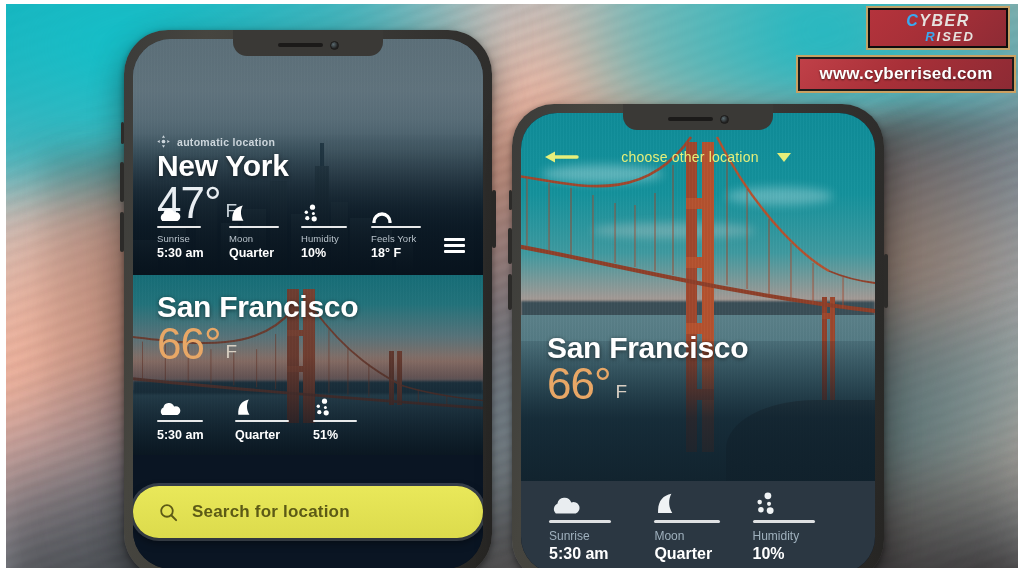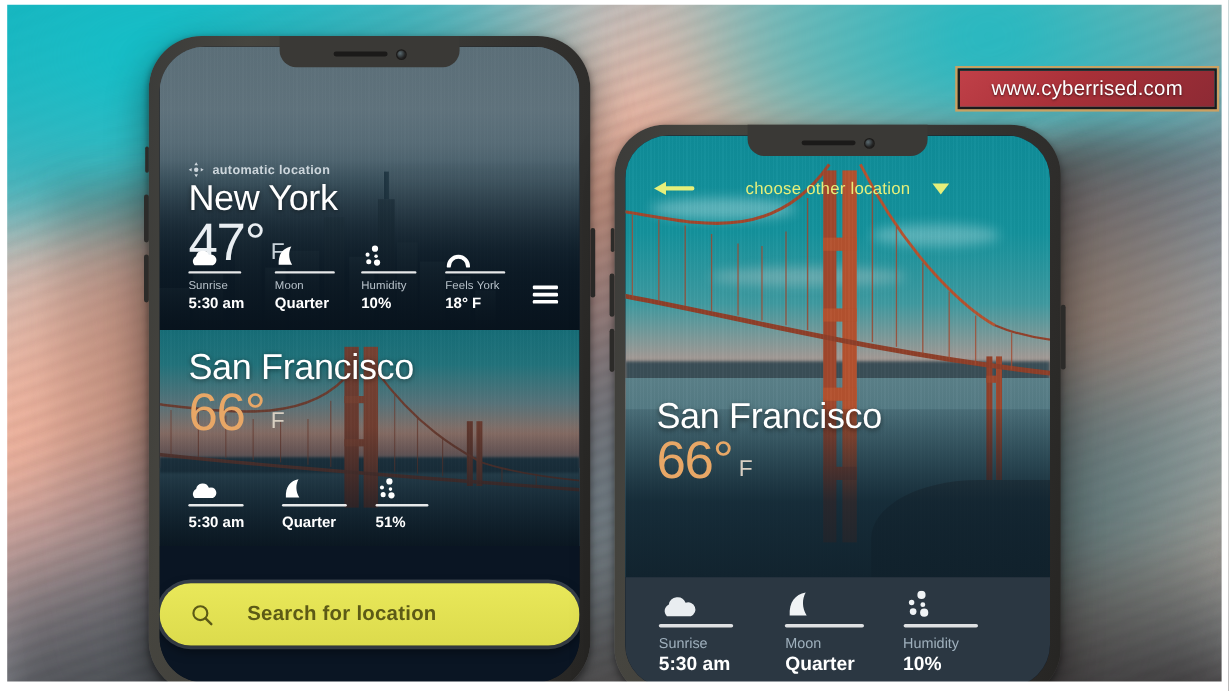--- a/index.html
+++ b/index.html
@@ -150,29 +150,29 @@
   .sf-card{ position:relative; height:180px; flex:none; overflow:hidden; }
   .sf-sky{ position:absolute; inset:0;
     background:linear-gradient(to bottom,#1c8e97 0%, #2e9aa0 16%, #7f9fa2 34%, #cf9b86 48%, #b98a7d 56%, #6f8490 68%, #41606e 82%, #24414f 100%); }
   .sf-scrim{ position:absolute; inset:0;
     background:linear-gradient(to bottom, rgba(10,35,48,.30) 0%, rgba(8,28,42,.35) 45%, rgba(8,22,34,.72) 80%, rgba(7,18,28,.90) 100%); }
 
   .search-zone{ flex:1; background:#0a1523; display:flex; align-items:center; justify-content:center; }
   .search-pill{
     width:364px; height:52px; border-radius:26px;
     background:linear-gradient(to bottom,#e9e85a,#dcdb4c);
-    display:flex; align-items:center; gap:28px; padding:0 26px;
+    display:flex; align-items:center; gap:14px; padding:0 26px;
     box-shadow:0 0 0 3px rgba(255,255,255,.18), 0 4px 10px rgba(0,0,0,.5);
   }
   .search-pill .txt{ color:#5c5a16; font-size:17px; font-weight:bold; letter-spacing:.2px; }
 
   
   .auto-loc{ display:flex; align-items:center; gap:7px; margin-bottom:2px; }
   .auto-loc .lbl{ color:#cdd6dc; font-size:10.5px; letter-spacing:.3px;font-weight:bold; }
-  .city-name{ color:#fff; font-size:30px; font-weight:normal; line-height:1.05; letter-spacing:-.3px;
+  .city-name{ color:#fff; font-size:30px; font-weight:bold; line-height:1.05; letter-spacing:-.3px;
     text-shadow:0 1px 4px rgba(0,0,0,.55); }
   .temp-row{ display:flex; align-items:flex-start; }
   .temp-val{ font-size:44px; font-weight:300; line-height:.95; letter-spacing:-1px; }
   .temp-unit{ font-size:19px; font-weight:400; margin-left:5px; margin-top:18px; }
 
   .stats{ display:flex; align-items:flex-end; }
   .stat{ display:flex; flex-direction:column; }
   .stat .ic{ height:20px; display:flex; align-items:flex-end; margin-bottom:3px; }
   .stat .rule{ height:2px; background:rgba(255,255,255,.9); border-radius:1px; margin-bottom:5px; }
   .stat .k{ color:#b9c3cb; font-size:9.5px; line-height:1.25; letter-spacing:.1px; }
@@ -223,21 +223,21 @@
   #wm-logo .l1 .r{ color:#e6e2de; }
   #wm-logo .l2{ font-size:13px; font-weight:bold; font-style:italic; letter-spacing:2px; margin-top:1px; margin-left:24px; }
   #wm-logo .l2 .c{ color:#39a9f0; }
   #wm-logo .l2 .r{ color:#e6e2de; }
   #wm-url{ right:10px; top:57px; width:216px; height:34px;
     background:linear-gradient(135deg,#c04048 0%,#a83038 45%,#8d2a34 100%);
     border:2px solid #1b1b1b;
     box-shadow:0 0 0 2px rgba(214,160,90,.9);
     display:flex; align-items:center; justify-content:center;
   }
-  #wm-url .t{ color:#fff; font-size:17px; font-weight:normal; letter-spacing:.2px;
+  #wm-url .t{ color:#fff; font-size:17px; font-weight:bold; letter-spacing:.2px;
     text-shadow:0 1px 2px rgba(0,0,0,.6); }
 </style>
 </head>
 <body>
 
 <div id="stage">
 
   <div class="bg-base"></div>
   <div class="bg-streaks"></div>
   <div class="bg-teal-tl"></div>
@@ -564,19 +564,23 @@
         </div>
       </div>
     </div>
 
     <div class="notch">
       <div class="speaker"></div>
       <div class="camera"></div>
     </div>
   </div>
 
+  <div class="wm" id="wm-logo">
+    <div class="l1"><span class="c">C</span><span class="r">YBER</span></div>
+    <div class="l2"><span class="c">R</span><span class="r">ISED</span></div>
+  </div>
 
   <div class="wm" id="wm-url">
     <span class="t">www.cyberrised.com</span>
   </div>
 
   <div class="page-border"></div>
 </div>
 
 </body></html>

